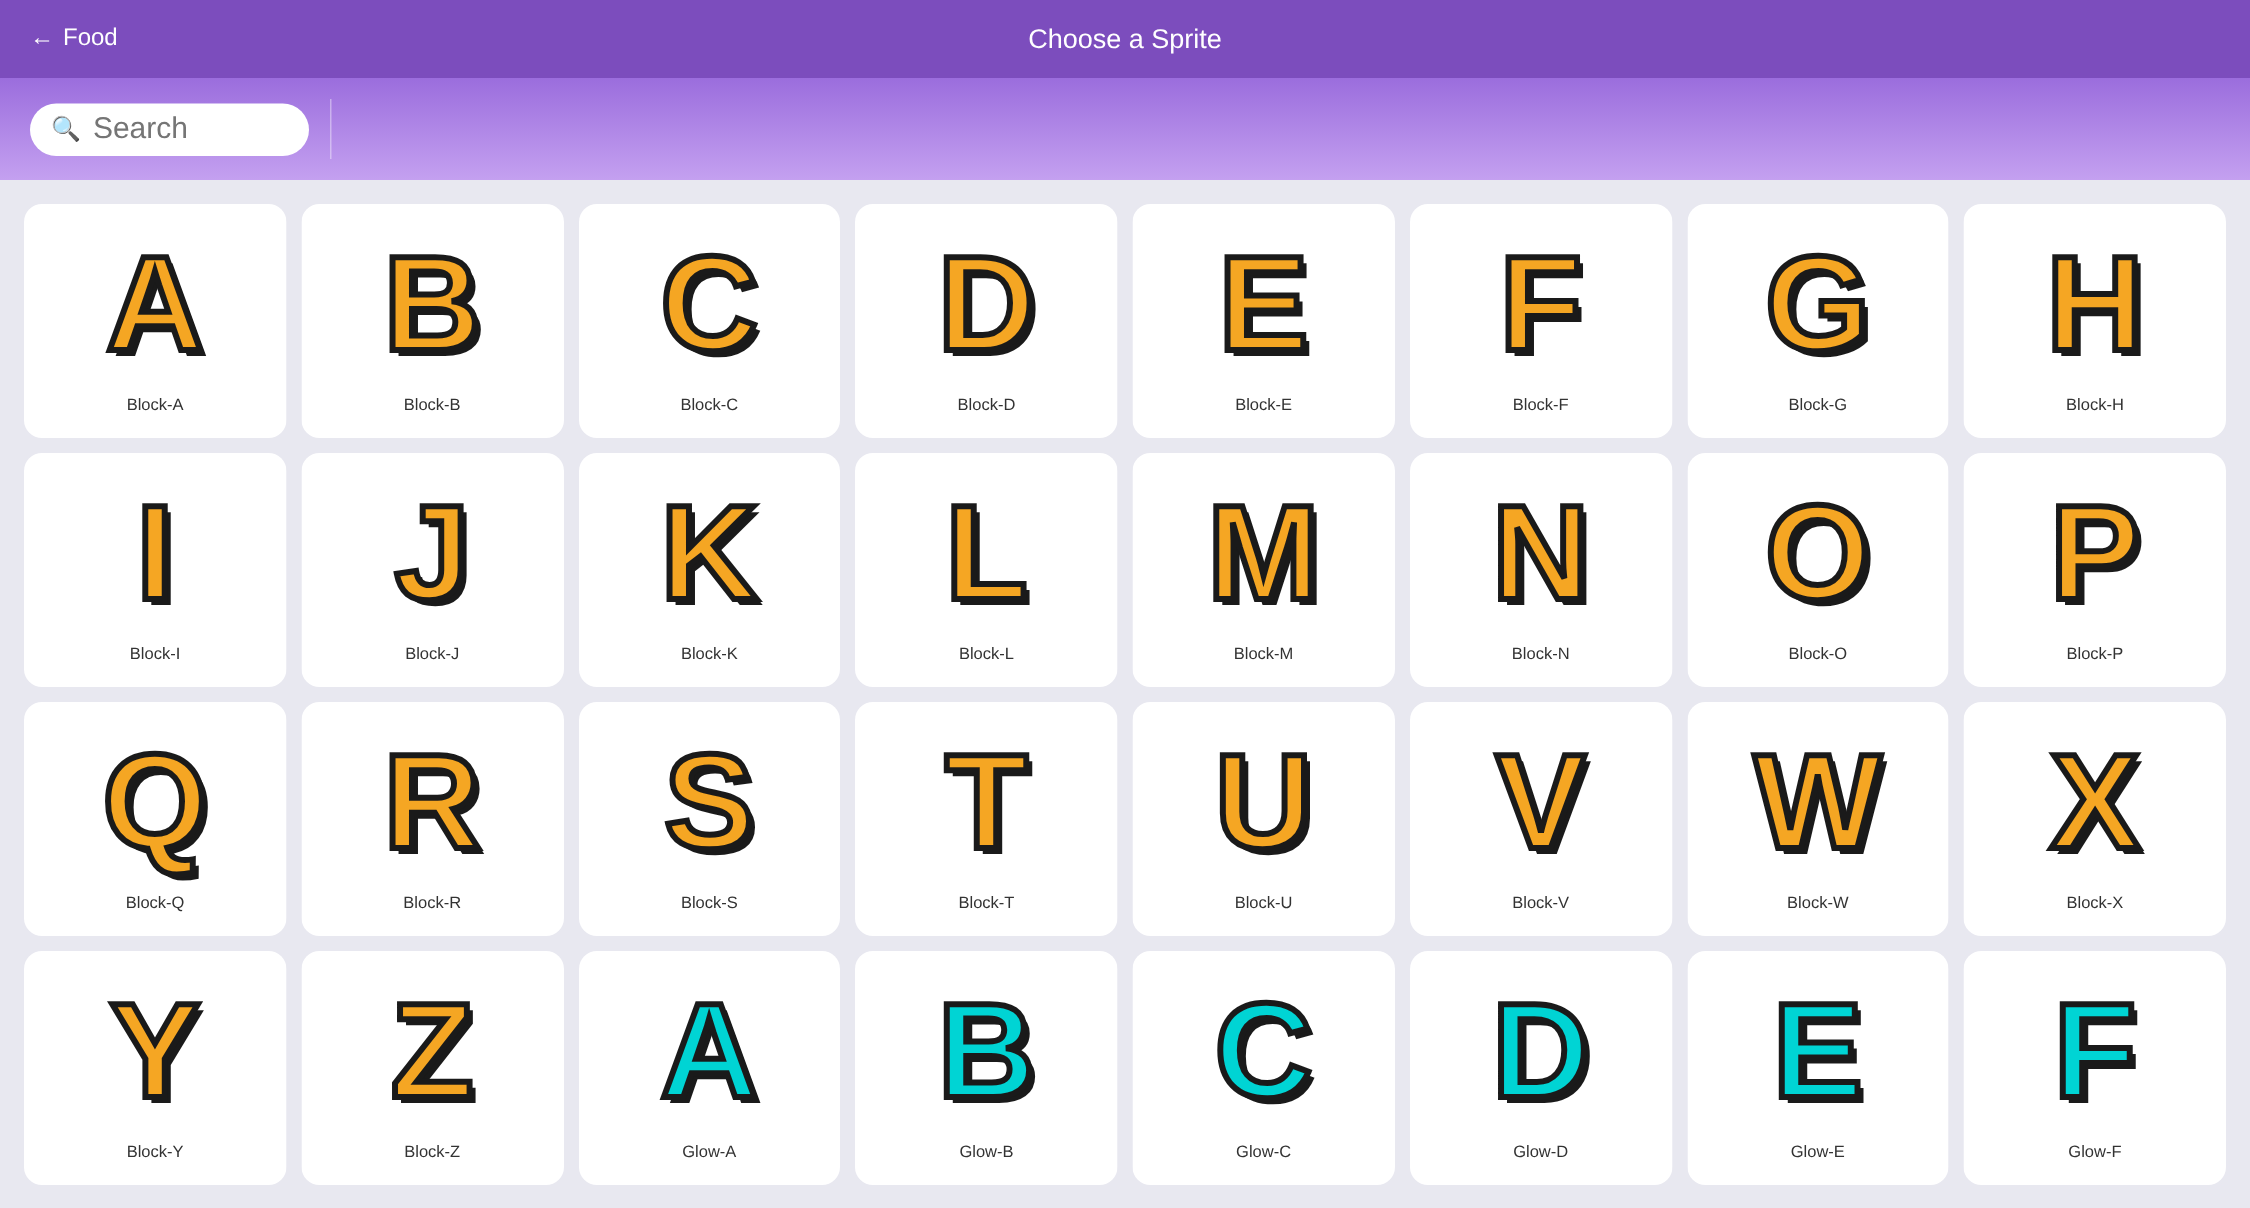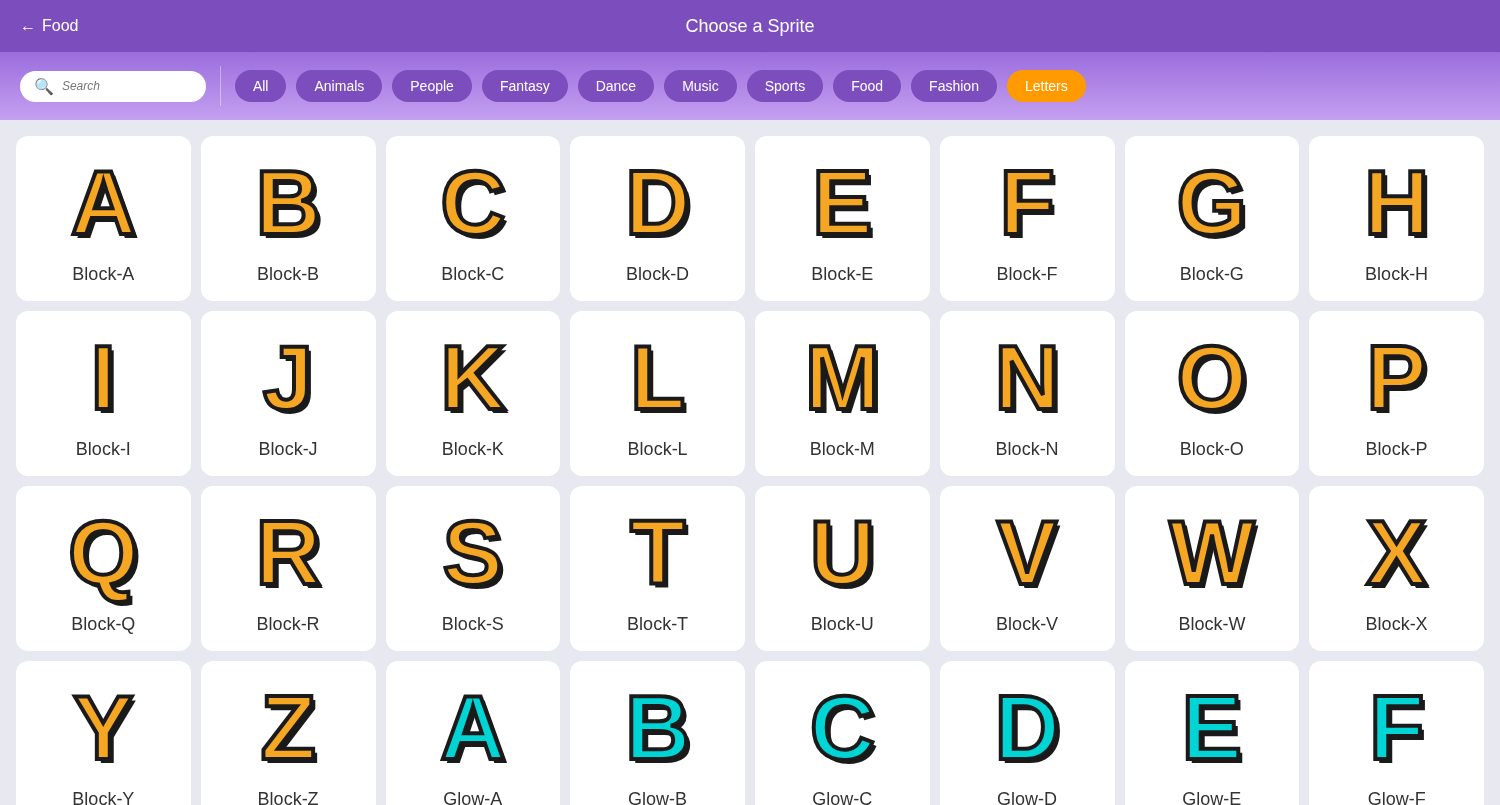--- a/index.html
+++ b/index.html
@@ -47,25 +47,24 @@
       gap: 8px;
       min-width: 180px;
     }
     .search-icon {
       color: #9b6ddd;
       font-size: 16px;
     }
     .search-input {
       border: none;
       outline: none;
-      font-size: 12px;
+      font-size: 20px;
       color: #000000;
       background: transparent;
       width: 130px;
-      font-style: italic;
     }
     .filter-divider {
       width: 1px;
       height: 40px;
       background: rgba(255,255,255,0.4);
       margin: 0 4px;
     }
     .filter-btn {
       background: #7c4dbd;
       color: white;
@@ -115,21 +114,21 @@
       color: #f5a623;
       -webkit-text-stroke: 4px #1a1a1a;
       text-shadow: 4px 4px 0 #1a1a1a;
     }
     .letter-cyan {
       color: #00d4d4;
       -webkit-text-stroke: 4px #1a1a1a;
       text-shadow: 4px 4px 0 #1a1a1a;
     }
     .sprite-label {
-      font-size: 18px;
+      font-size: 11px;
       color: #333;
       margin-top: 6px;
     }
   </style>
 </head>
 <body>
 
 <div class="header">
   <div class="header-back">
     <span>←</span>
@@ -138,32 +137,20 @@
   <span class="header-title">Choose a Sprite</span>
 </div>
 
 <div class="filter-bar">
   <div class="search-container">
     <span class="search-icon">🔍</span>
     <input class="search-input" type="text" placeholder="Search" style="">
   </div>
   <div class="filter-divider"></div>
 
-  <div id="category-buttons" style="display:flex;gap:10px;flex-wrap:wrap;">
-      <button class="filter-btn">All</button>
-      <button class="filter-btn">Animals</button>
-      <button class="filter-btn">People</button>
-      <button class="filter-btn">Fantasy</button>
-      <button class="filter-btn">Dance</button>
-      <button class="filter-btn">Music</button>
-      <button class="filter-btn">Sports</button>
-      <button class="filter-btn">Food</button>
-      <button class="filter-btn">Fashion</button>
-      <button class="filter-btn active">Letters</button>
-    </div>
 </div>
 
 <div class="grid-container" id="sprite-grid">
     <div class="sprite-card">
       <div class="sprite-letter letter-orange">A</div>
       <div class="sprite-label">Block-A</div>
     </div>
     <div class="sprite-card">
       <div class="sprite-letter letter-orange">B</div>
       <div class="sprite-label">Block-B</div>

